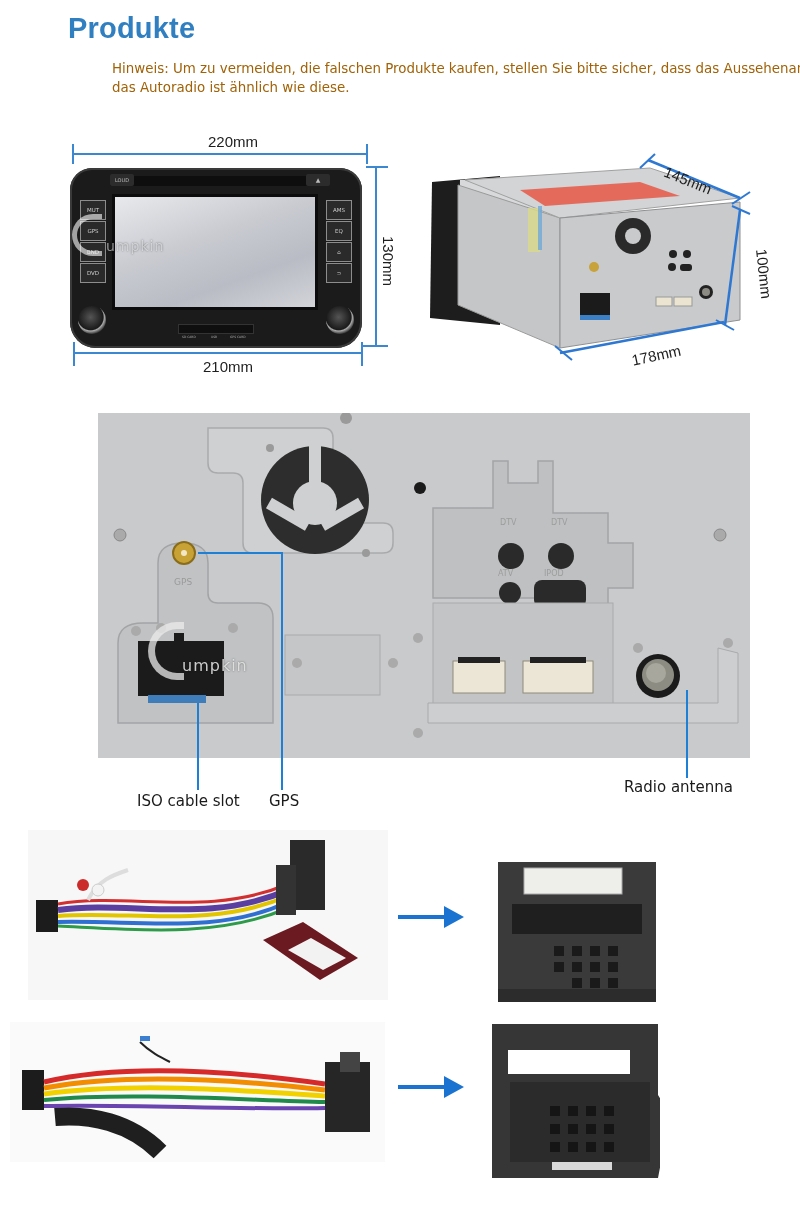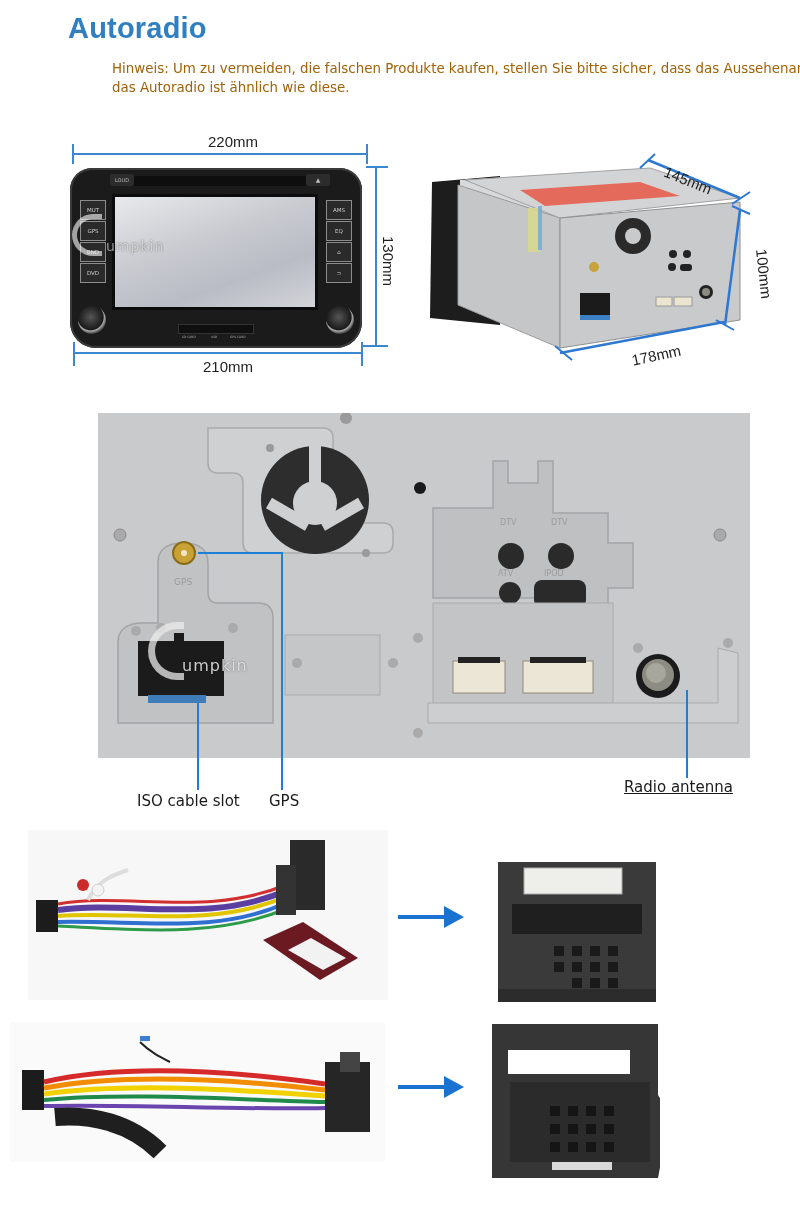--- a/index.html
+++ b/index.html
@@ -40,21 +40,21 @@
              border: 1px solid #333; }
   .sl { position:absolute; top: 167px; font-size: 3px; color:#aaa; }
   .watermark { position:absolute; font-family: "DejaVu Sans", sans-serif; color: rgba(255,255,255,0.55);
                text-shadow: 0 0 2px rgba(0,0,0,0.5); letter-spacing: 1px; margin-left: 18px; }
 
   .callout { font-family: "DejaVu Sans", sans-serif; font-size: 15px; color: #1a1a1a; }
 </style>
 </head>
 <body>
 
-<div class="abs title">Autoradio</div>
+<div class="abs title">Produkte</div>
 <div class="abs note">Hinweis: Um zu vermeiden, die falschen Produkte kaufen, stellen Sie bitte sicher, dass das Aussehenan das Autoradio ist ähnlich wie diese.</div>
 
 <div>
 
   <div class="abs dimline" style="left:72px;top:153px;width:296px;height:2px;"></div>
   <div class="abs dimline" style="left:72px;top:144px;width:2px;height:20px;"></div>
   <div class="abs dimline" style="left:366px;top:144px;width:2px;height:20px;"></div>
   <div class="abs dimlabel" style="left:208px;top:133px;">220mm</div>
 
   <div class="abs dimline" style="left:73px;top:352px;width:290px;height:2px;"></div>
@@ -208,21 +208,21 @@
   <div class="abs" style="left:148px;top:622px;width:36px;height:58px;border:7px solid rgba(235,235,235,0.75);border-right:none;border-radius:30px 0 0 30px;"></div>
   <div class="abs watermark" style="left:164px;top:656px;font-size:16px;color:rgba(235,235,235,0.85);">umpkin</div>
 
   <div class="abs" style="left:197px;top:703px;width:2px;height:87px;background:#1e7fd6;"></div>
   <div class="abs" style="left:198px;top:552px;width:84px;height:2px;background:#1e7fd6;"></div>
   <div class="abs" style="left:281px;top:552px;width:2px;height:238px;background:#1e7fd6;"></div>
   <div class="abs" style="left:686px;top:690px;width:2px;height:88px;background:#1e7fd6;"></div>
 
   <div class="abs callout" style="left:137px;top:792px;">ISO cable slot</div>
   <div class="abs callout" style="left:269px;top:792px;">GPS</div>
-  <div class="abs callout" style="left:624px;top:778px;text-decoration:underline;">Radio antenna</div>
+  <div class="abs callout" style="left:624px;top:778px;">Radio antenna</div>
 </div>
 
 <div>
   <svg class="abs" style="left:28px;top:830px;" width="360" height="170" viewBox="0 0 360 170">
     <rect width="360" height="170" fill="#f7f7f7"></rect>
     <rect x="8" y="70" width="22" height="32" fill="#1c1c1c"></rect>
     <path d="M30 80 C100 70, 180 95, 260 60" stroke="#5a3fa0" stroke-width="6" fill="none"></path>
     <path d="M30 86 C100 80, 180 100, 260 66" stroke="#e0c500" stroke-width="4" fill="none"></path>
     <path d="M30 92 C110 90, 190 105, 260 72" stroke="#2f6fd0" stroke-width="4" fill="none"></path>
     <path d="M30 74 C100 62, 180 88, 260 54" stroke="#d23030" stroke-width="3" fill="none"></path>

